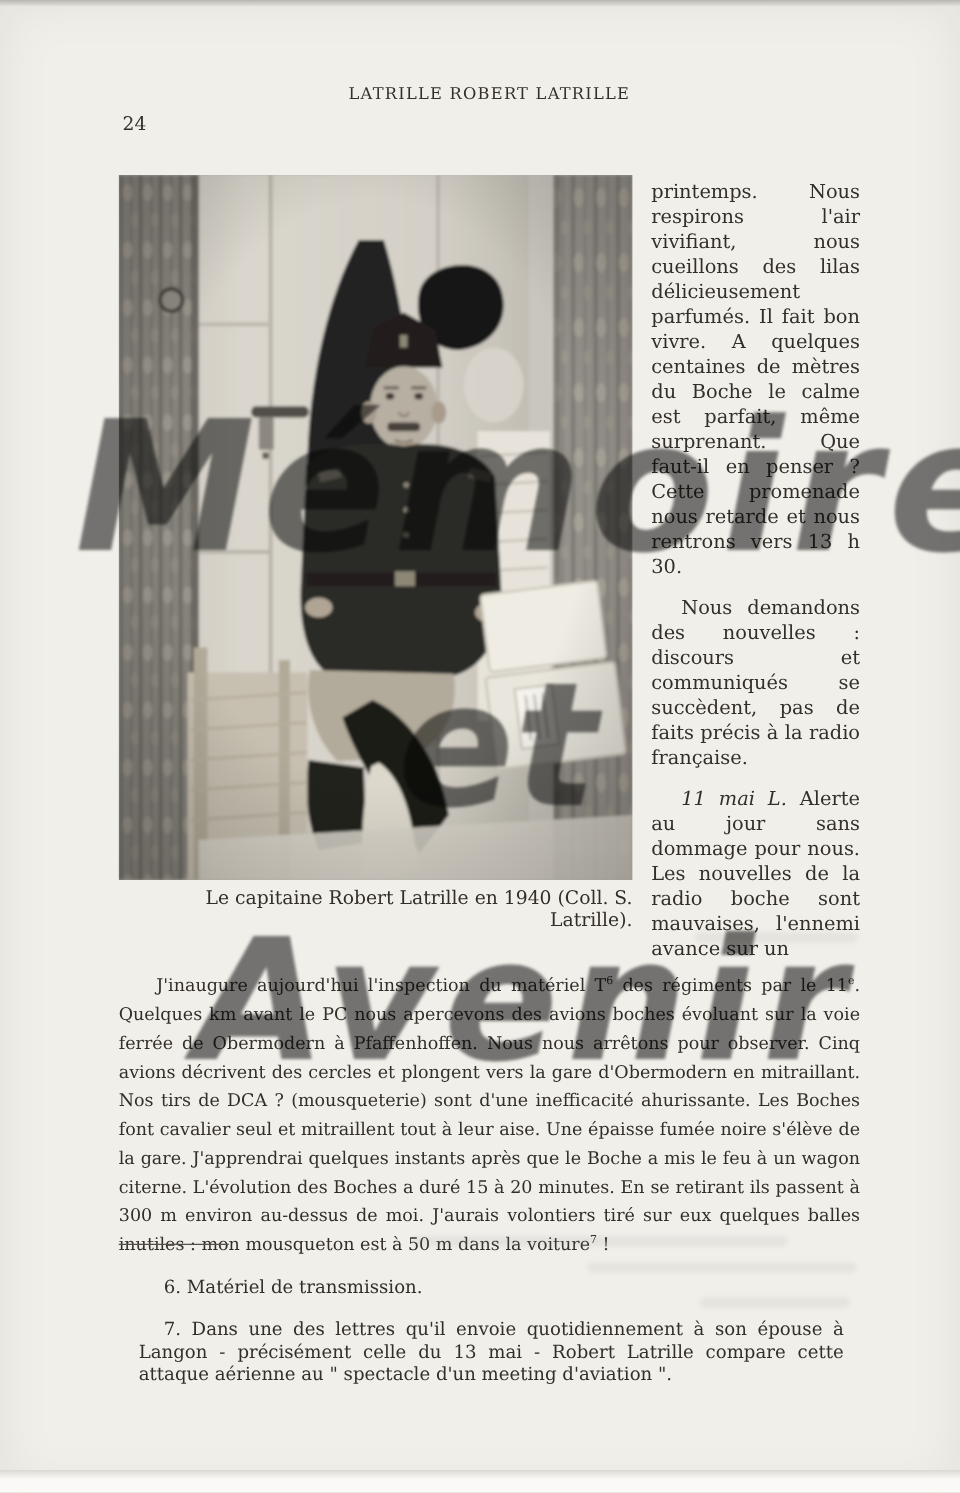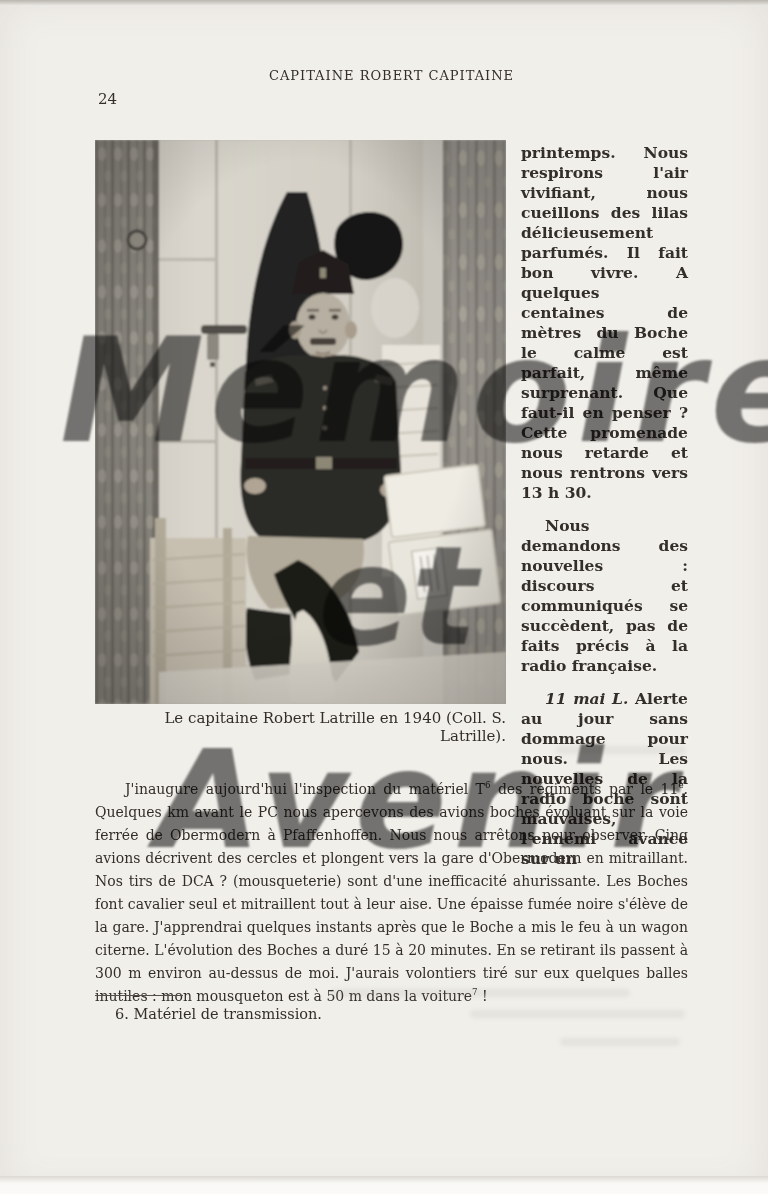--- a/index.html
+++ b/index.html
@@ -16,53 +16,53 @@
     background:linear-gradient(#dcd9d3,#f9f8f5 40%,#fbfaf8);}
   .page-number{position:absolute;left:98px;top:66px;font-size:15px;margin-top:24px;}
   .running-title{position:absolute;left:95px;top:68px;width:593px;
     text-align:center;font-size:13px;letter-spacing:1px;}
   .photo{position:absolute;left:95px;top:140px;width:411px;height:564px;}
   .photo svg{display:block;width:100%;height:100%;}
   .photo-caption{position:absolute;left:95px;top:709px;width:411px;
     text-align:right;font-size:15px;}
   .right-col{position:absolute;left:521px;top:143px;width:167px;
     font-size:15.5px;line-height:20px;text-align:justify;}
-  .right-col p{margin:0;font-weight:bold;}
+  .right-col p{margin:0;}
   .right-col p + p{margin-top:13px;text-indent:24px;}
   .it{font-style:italic;}
   .cont-line{position:absolute;left:95px;top:741px;width:593px;
     font-size:16.5px;line-height:23px;}
   .main-para{position:absolute;left:95px;top:764px;width:593px;
     font-size:14px;line-height:23px;text-align:justify;text-indent:30px;}
   sup{font-size:.62em;line-height:0;vertical-align:super;}
   .fn-rule{position:absolute;left:95px;top:995px;width:88px;height:0;
     border-top:1.5px solid #55504a;}
   .footnotes{position:absolute;left:95px;top:1005px;width:596px;
     font-size:14.5px;line-height:18px;text-align:justify;}
-  .footnotes p{margin:0;text-indent:20px;}
+  .footnotes p{margin:16px;text-indent:20px;}
   .watermark{
     position:absolute;font-family:"DejaVu Sans","Liberation Sans",sans-serif;
     font-style:italic;font-weight:bold;line-height:1;white-space:nowrap;
     mix-blend-mode:multiply;filter:blur(1.3px);pointer-events:none;
   }
   .wm1{left:60px;top:318px;font-size:145px;letter-spacing:6px;}
   .wm2{left:318px;top:528px;font-size:138px;}
   .wm3{left:156px;top:733px;font-size:135px;letter-spacing:7px;}
   .ghost{position:absolute;height:8px;border-radius:4px;
     background:rgba(150,148,140,.13);filter:blur(2px);}
 </style>
 </head>
 <body>
 
 <div class="page">
 
   <div class="scan-edge-top"></div>
 
   <div class="page-number">24</div>
-  <div class="running-title">CAPITAINE ROBERT CAPITAINE</div>
+  <div class="running-title">LATRILLE ROBERT LATRILLE</div>
 
   <figure class="photo" style="margin:0">
     <svg viewBox="0 0 411 564" aria-hidden="true">
       <defs>
         <filter id="soft" x="-5%" y="-5%" width="110%" height="110%">
           <feGaussianBlur stdDeviation="1.1"></feGaussianBlur>
         </filter>
         <linearGradient id="doorGrad" x1="0" y1="0" x2="1" y2="0">
           <stop offset="0" stop-color="#cdc9c0"></stop>
           <stop offset=".25" stop-color="#dad6cd"></stop>
@@ -203,20 +203,21 @@
     <p>Nous demandons des nouvelles : discours et communiqués se succèdent, pas de faits précis à la radio française.</p>
     <p><span class="it">11 mai L.</span><span> Alerte au jour sans dommage pour nous. Les nouvelles de la radio boche sont mauvaises, l'ennemi avance sur un</span></p>
   </div>
 
 
   <p class="main-para"><span>J'inaugure aujourd'hui l'inspection du matériel T</span><sup>6</sup><span> des régiments par le 11</span><sup>e</sup><span>. Quelques km avant le PC nous apercevons des avions boches évoluant sur la voie ferrée de Obermodern à Pfaffenhoffen. Nous nous arrêtons pour observer. Cinq avions décrivent des cercles et plongent vers la gare d'Obermodern en mitraillant. Nos tirs de DCA ? (mousqueterie) sont d'une inefficacité ahurissante. Les Boches font cavalier seul et mitraillent tout à leur aise. Une épaisse fumée noire s'élève de la gare. J'apprendrai quelques instants après que le Boche a mis le feu à un wagon citerne. L'évolution des Boches a duré 15 à 20 minutes. En se retirant ils passent à 300 m environ au-dessus de moi. J'aurais volontiers tiré sur eux quelques balles inutiles : mon mousqueton est à 50 m dans la voiture</span><sup>7</sup><span> !</span></p>
 
   <div class="fn-rule"></div>
   <div class="footnotes">
     <p>6. Matériel de transmission.</p>
+    <p>7. Dans une des lettres qu'il envoie quotidiennement à son épouse à Langon - précisément celle du 13 mai - Robert Latrille compare cette attaque aérienne au " spectacle d'un meeting d'aviation ".</p>
   </div>
 
   <div class="ghost" style="left:556px;top:746px;width:130px;"></div>
   <div class="ghost" style="left:330px;top:989px;width:300px;"></div>
   <div class="ghost" style="left:470px;top:1010px;width:215px;"></div>
   <div class="ghost" style="left:560px;top:1038px;width:120px;"></div>
 
   <div class="watermark wm1" style="color: rgb(122, 122, 122);">Mémoire</div>
   <div class="watermark wm2" style="color: rgb(122, 122, 122);">et</div>
   <div class="watermark wm3" style="color: rgb(122, 122, 122);">Avenir</div>

